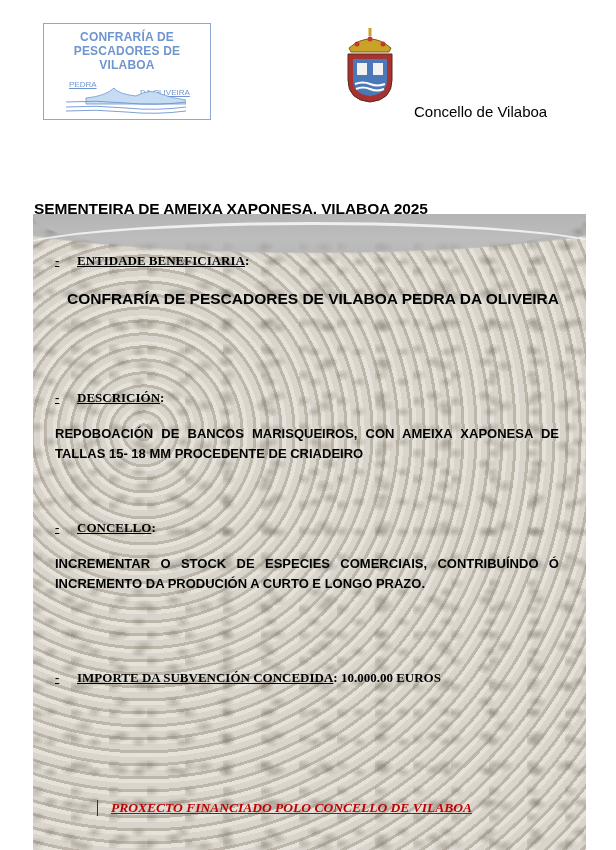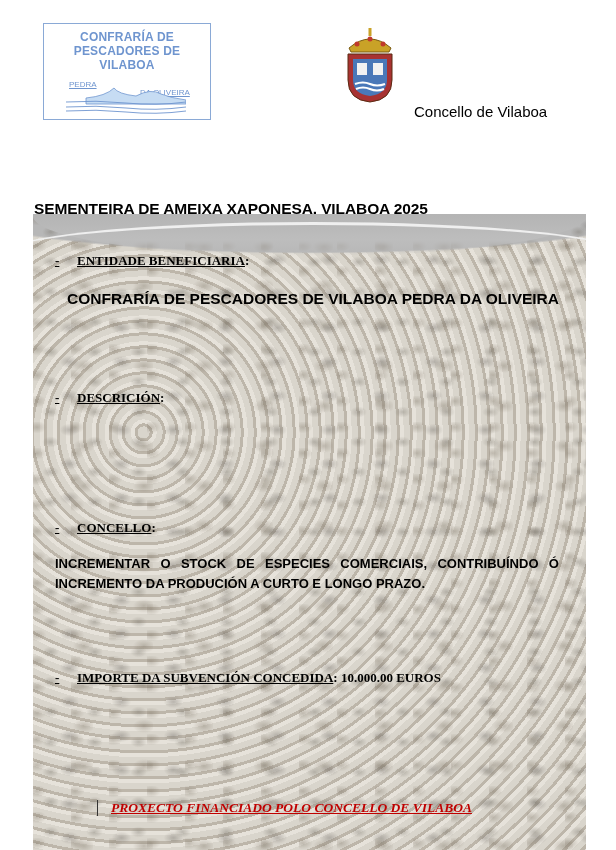--- a/index.html
+++ b/index.html
@@ -74,20 +74,21 @@
   <div class="rim"></div>
   <div class="content">
     <div class="sec" style="top:39px">
       <span class="dash">-</span><span class="lbl">ENTIDADE BENEFICIARIA</span><span>:</span>
     </div>
     <div class="entity">CONFRARÍA DE PESCADORES DE VILABOA PEDRA DA OLIVEIRA</div>
 
     <div class="sec" style="top:176px">
       <span class="dash">-</span><span class="lbl">DESCRICIÓN</span><span>:</span>
     </div>
+    <div class="para" style="top:210px">REPOBOACIÓN DE BANCOS MARISQUEIROS, CON AMEIXA XAPONESA DE TALLAS 15- 18 MM PROCEDENTE DE CRIADEIRO</div>
 
     <div class="sec" style="top:306px">
       <span class="dash">-</span><span class="lbl">CONCELLO</span><span>:</span>
     </div>
     <div class="para" style="top:340px">INCREMENTAR O STOCK DE ESPECIES COMERCIAIS, CONTRIBUÍNDO Ó INCREMENTO DA PRODUCIÓN A CURTO E LONGO PRAZO.</div>
 
     <div class="sec" style="top:456px">
       <span class="dash">-</span><span class="lbl">IMPORTE DA SUBVENCIÓN CONCEDIDA</span><span>: 10.000.00 EUROS</span>
     </div>
   </div>

